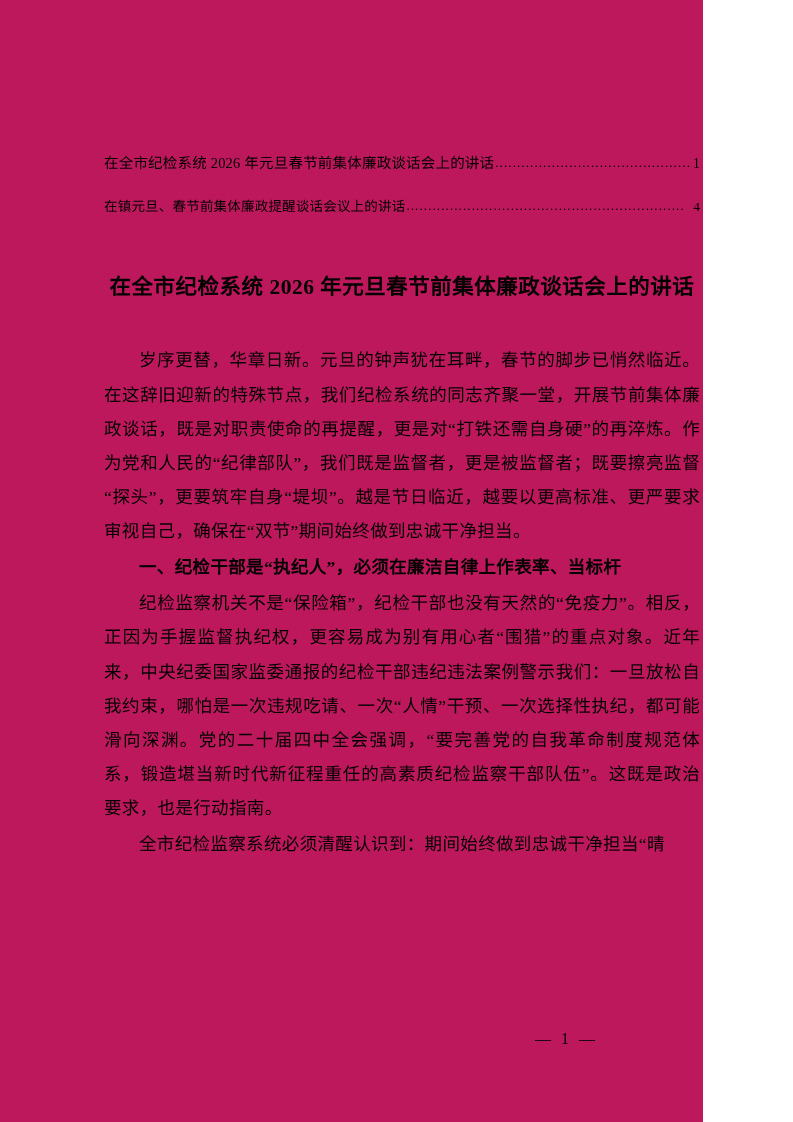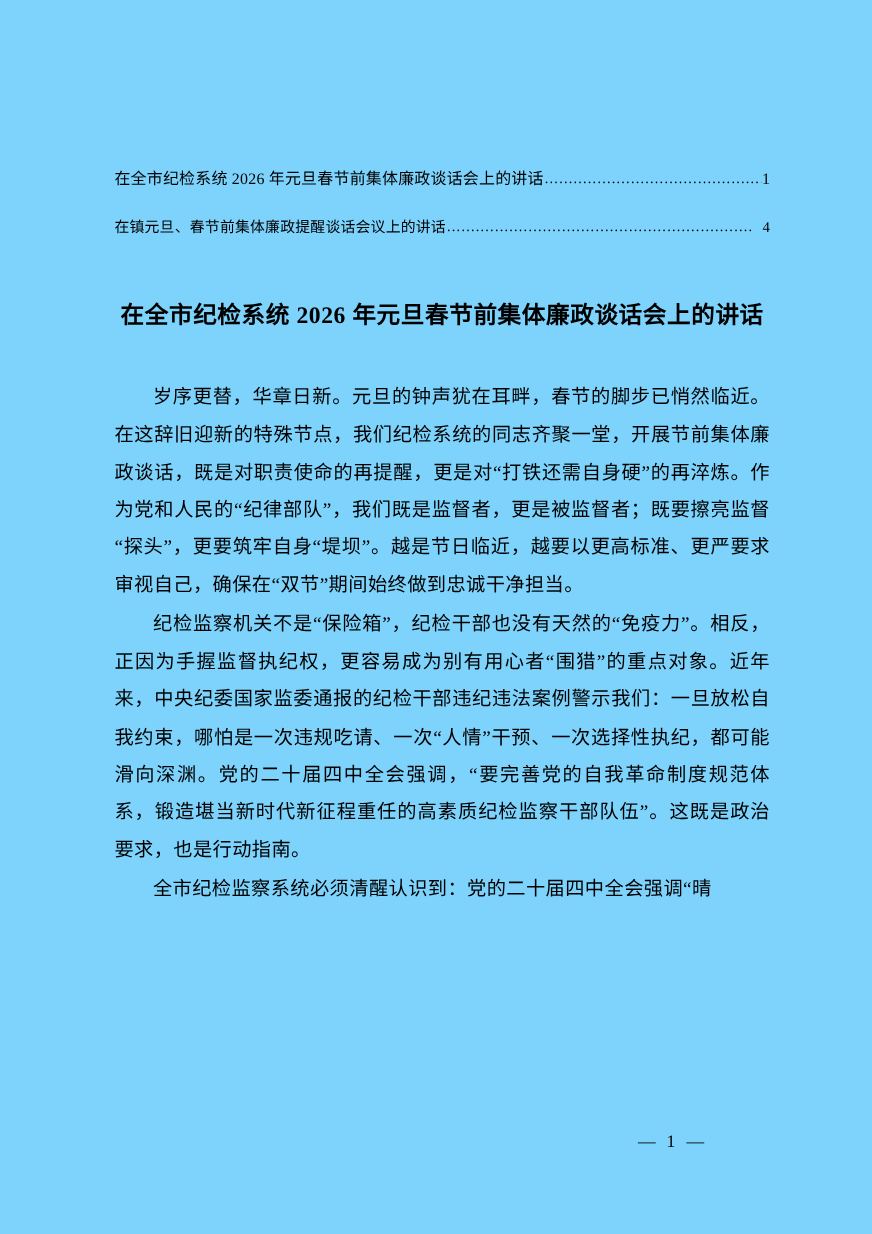--- a/index.html
+++ b/index.html
@@ -13,23 +13,23 @@
     font-family: "Liberation Serif", "DejaVu Serif", serif;
     color: #000000;
     position: relative;
     overflow: hidden;
   }
 
   .page {
     position: absolute;
     left: 0;
     top: 0;
-    width: 793px;
+    width: 703px;
     height: 1122px;
-    background: #7dd3fc;
+    background: #be185d;
   }
 
   .content {
     position: absolute;
     left: 104px;
     top: 150px;
     width: 596px;
   }
 
   
@@ -134,22 +134,23 @@
         <span class="toc-title">在镇元旦、春节前集体廉政提醒谈话会议上的讲话</span>
         <span class="toc-dots">................................................................</span>
         <span class="toc-page">4</span>
       </div>
     </div>
 
     <h1 class="doc-title">在全市纪检系统 2026 年元旦春节前集体廉政谈话会上的讲话</h1>
 
 
     <p class="body-para">岁序更替，华章日新。元旦的钟声犹在耳畔，春节的脚步已悄然临近。在这辞旧迎新的特殊节点，我们纪检系统的同志齐聚一堂，开展节前集体廉政谈话，既是对职责使命的再提醒，更是对“打铁还需自身硬”的再淬炼。作为党和人民的“纪律部队”，我们既是监督者，更是被监督者；既要擦亮监督“探头”，更要筑牢自身“堤坝”。越是节日临近，越要以更高标准、更严要求审视自己，确保在“双节”期间始终做到忠诚干净担当。</p>
+    <p class="body-para heading">一、纪检干部是“执纪人”，必须在廉洁自律上作表率、当标杆</p>
     <p class="body-para">纪检监察机关不是“保险箱”，纪检干部也没有天然的“免疫力”。相反，正因为手握监督执纪权，更容易成为别有用心者“围猎”的重点对象。近年来，中央纪委国家监委通报的纪检干部违纪违法案例警示我们：一旦放松自我约束，哪怕是一次违规吃请、一次“人情”干预、一次选择性执纪，都可能滑向深渊。党的二十届四中全会强调，“要完善党的自我革命制度规范体系，锻造堪当新时代新征程重任的高素质纪检监察干部队伍”。这既是政治要求，也是行动指南。</p>
-    <p class="body-para">全市纪检监察系统必须清醒认识到：党的二十届四中全会强调“晴</p>
+    <p class="body-para">全市纪检监察系统必须清醒认识到：期间始终做到忠诚干净担当“晴</p>
 
   </div>
 
   <div class="page-number">
     <span class="pn-inner">— 1 —</span>
   </div>
 
 </div>
 
 </body></html>

